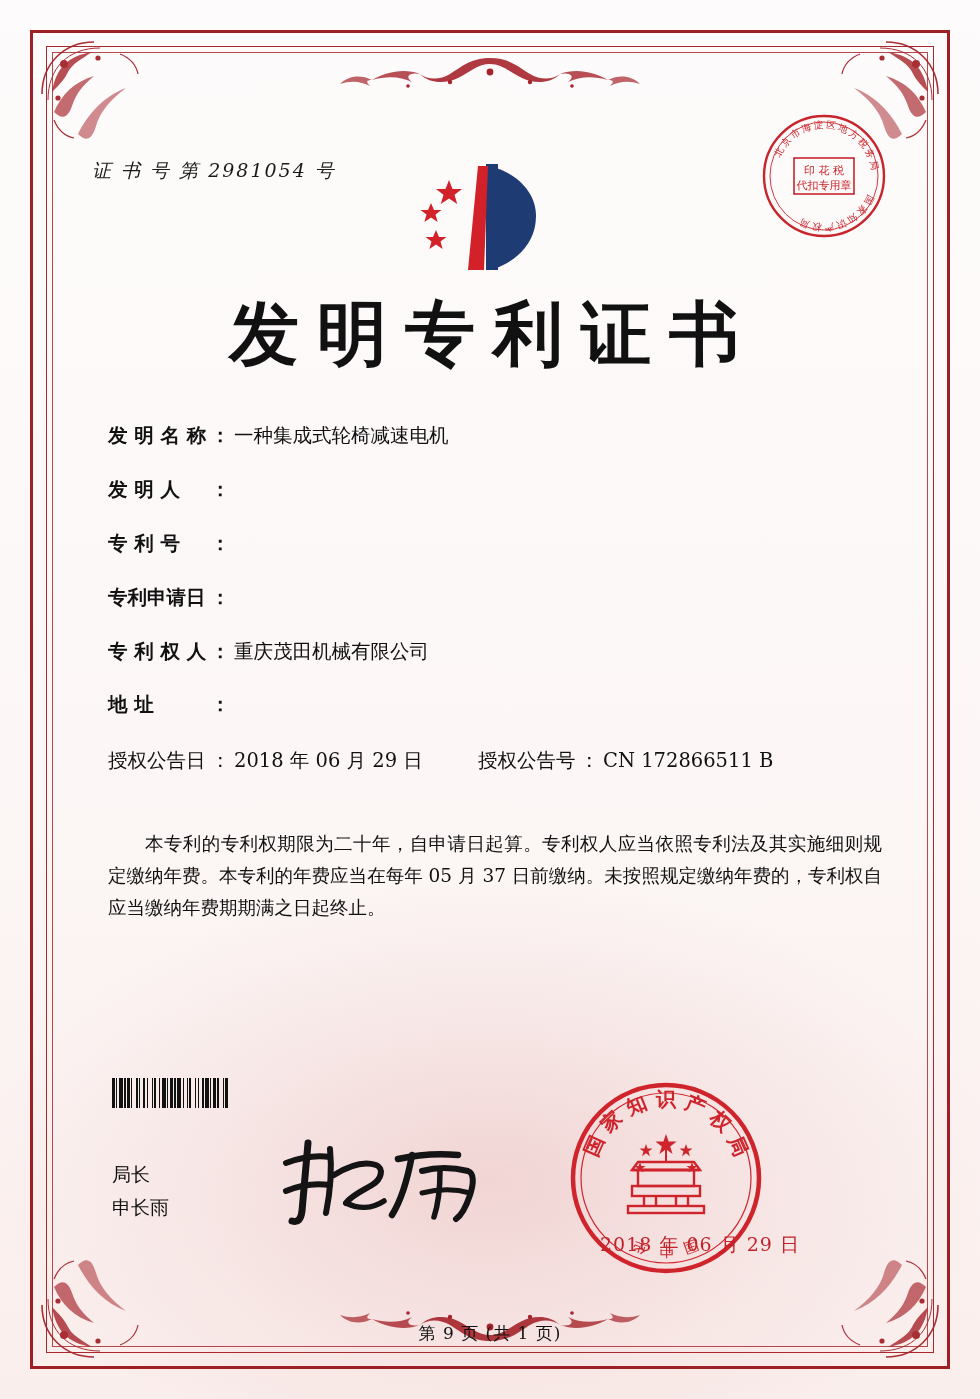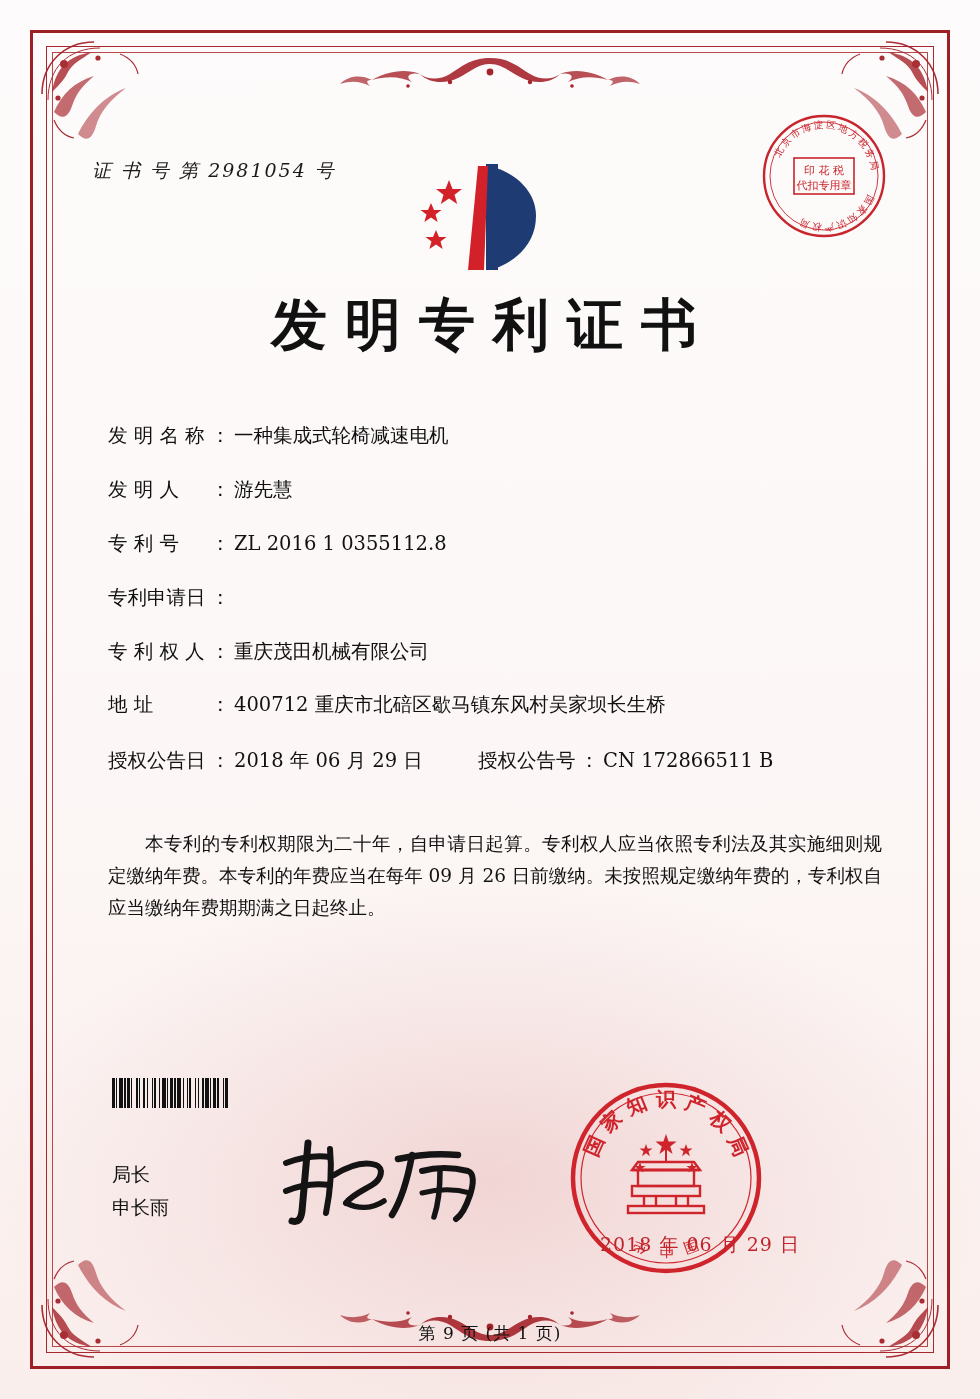--- a/index.html
+++ b/index.html
@@ -92,21 +92,21 @@
     position: absolute;
     right: 92px; top: 112px;
     width: 128px; height: 128px;
   }
   .tax-stamp svg { display:block; }
 
   .title {
     position: absolute;
     left: 0; right: 12px; top: 288px;
     text-align: center;
-    font-size: 56px;
+    font-size: 70px;
     font-weight: bold;
     letter-spacing: 18px;
     text-indent: 18px;
     color: #111;
     font-family: Liberation Serif, serif;
   }
 
   
   .fields {
     position: absolute;
@@ -120,21 +120,21 @@
     align-items: baseline;
     margin-bottom: 29.5px;
     line-height: 1.25;
   }
   .field-label {
     width: 126px;
     flex: 0 0 126px;
     display: flex;
     justify-content: space-between;
   }
-  .field-label span { display:inline-block; }
+  .field-label span { display:inline-block;font-weight:bold; }
   .field-colon { margin-right: 4px; }
   .field-value { flex: 1; }
 
   .row-two { display:flex; align-items: baseline; margin-bottom: 24px; }
   .row-two .left { width: 370px; flex: 0 0 370px; display: flex; align-items: baseline; }
   .row-two .right { flex: 1; display: flex; align-items: baseline; }
   .lbl-pub { width: 126px; flex: 0 0 126px; display:flex; justify-content: space-between;}
   .lbl-pub2 { flex: 0 0 auto; margin-right: 4px; }
 
   
@@ -357,68 +357,65 @@
         <span>发 明 名 称</span>
         <span class="field-colon">：</span>
       </div>
       <div class="field-value">一种集成式轮椅减速电机</div>
     </div>
     <div class="field-row">
       <div class="field-label">
         <span>发 明 人</span>
         <span class="field-colon">：</span>
       </div>
-      <div class="field-value">游先慧</div>
     </div>
     <div class="field-row">
       <div class="field-label">
         <span>专 利 号</span>
         <span class="field-colon">：</span>
       </div>
-      <div class="field-value">ZL 2016 1 0355112.8</div>
     </div>
     <div class="field-row">
       <div class="field-label">
         <span>专利申请日</span>
         <span class="field-colon">：</span>
       </div>
     </div>
     <div class="field-row">
       <div class="field-label">
         <span>专 利 权 人</span>
         <span class="field-colon">：</span>
       </div>
       <div class="field-value">重庆茂田机械有限公司</div>
     </div>
     <div class="field-row">
       <div class="field-label">
         <span>地 址</span>
         <span class="field-colon">：</span>
       </div>
-      <div class="field-value">400712  重庆市北碚区歇马镇东风村吴家坝长生桥</div>
     </div>
 
     <div class="row-two">
       <div class="left">
         <span class="lbl-pub">
           <span>授权公告日</span>
           <span class="field-colon">：</span>
         </span>
         <span>2018 年 06 月 29 日</span>
       </div>
       <div class="right">
         <span class="lbl-pub2">授权公告号</span>
         <span class="field-colon">：</span>
         <span>CN 172866511 B</span>
       </div>
     </div>
   </div>
 
   <div class="paragraphs">
-    <p>本专利的专利权期限为二十年，自申请日起算。专利权人应当依照专利法及其实施细则规定缴纳年费。本专利的年费应当在每年 09 月 26 日前缴纳。未按照规定缴纳年费的，专利权自应当缴纳年费期期满之日起终止。</p>
+    <p>本专利的专利权期限为二十年，自申请日起算。专利权人应当依照专利法及其实施细则规定缴纳年费。本专利的年费应当在每年 05 月 37 日前缴纳。未按照规定缴纳年费的，专利权自应当缴纳年费期期满之日起终止。</p>
   </div>
 
   <div class="barcode" id="barcode">
       <i style="width: 3px; background: rgb(17, 17, 17);"></i>
       <i style="width: 1px; background: transparent;"></i>
       <i style="width: 1px; background: rgb(17, 17, 17);"></i>
       <i style="width: 2px; background: transparent;"></i>
       <i style="width: 4px; background: rgb(17, 17, 17);"></i>
       <i style="width: 1px; background: transparent;"></i>
       <i style="width: 2px; background: rgb(17, 17, 17);"></i>

